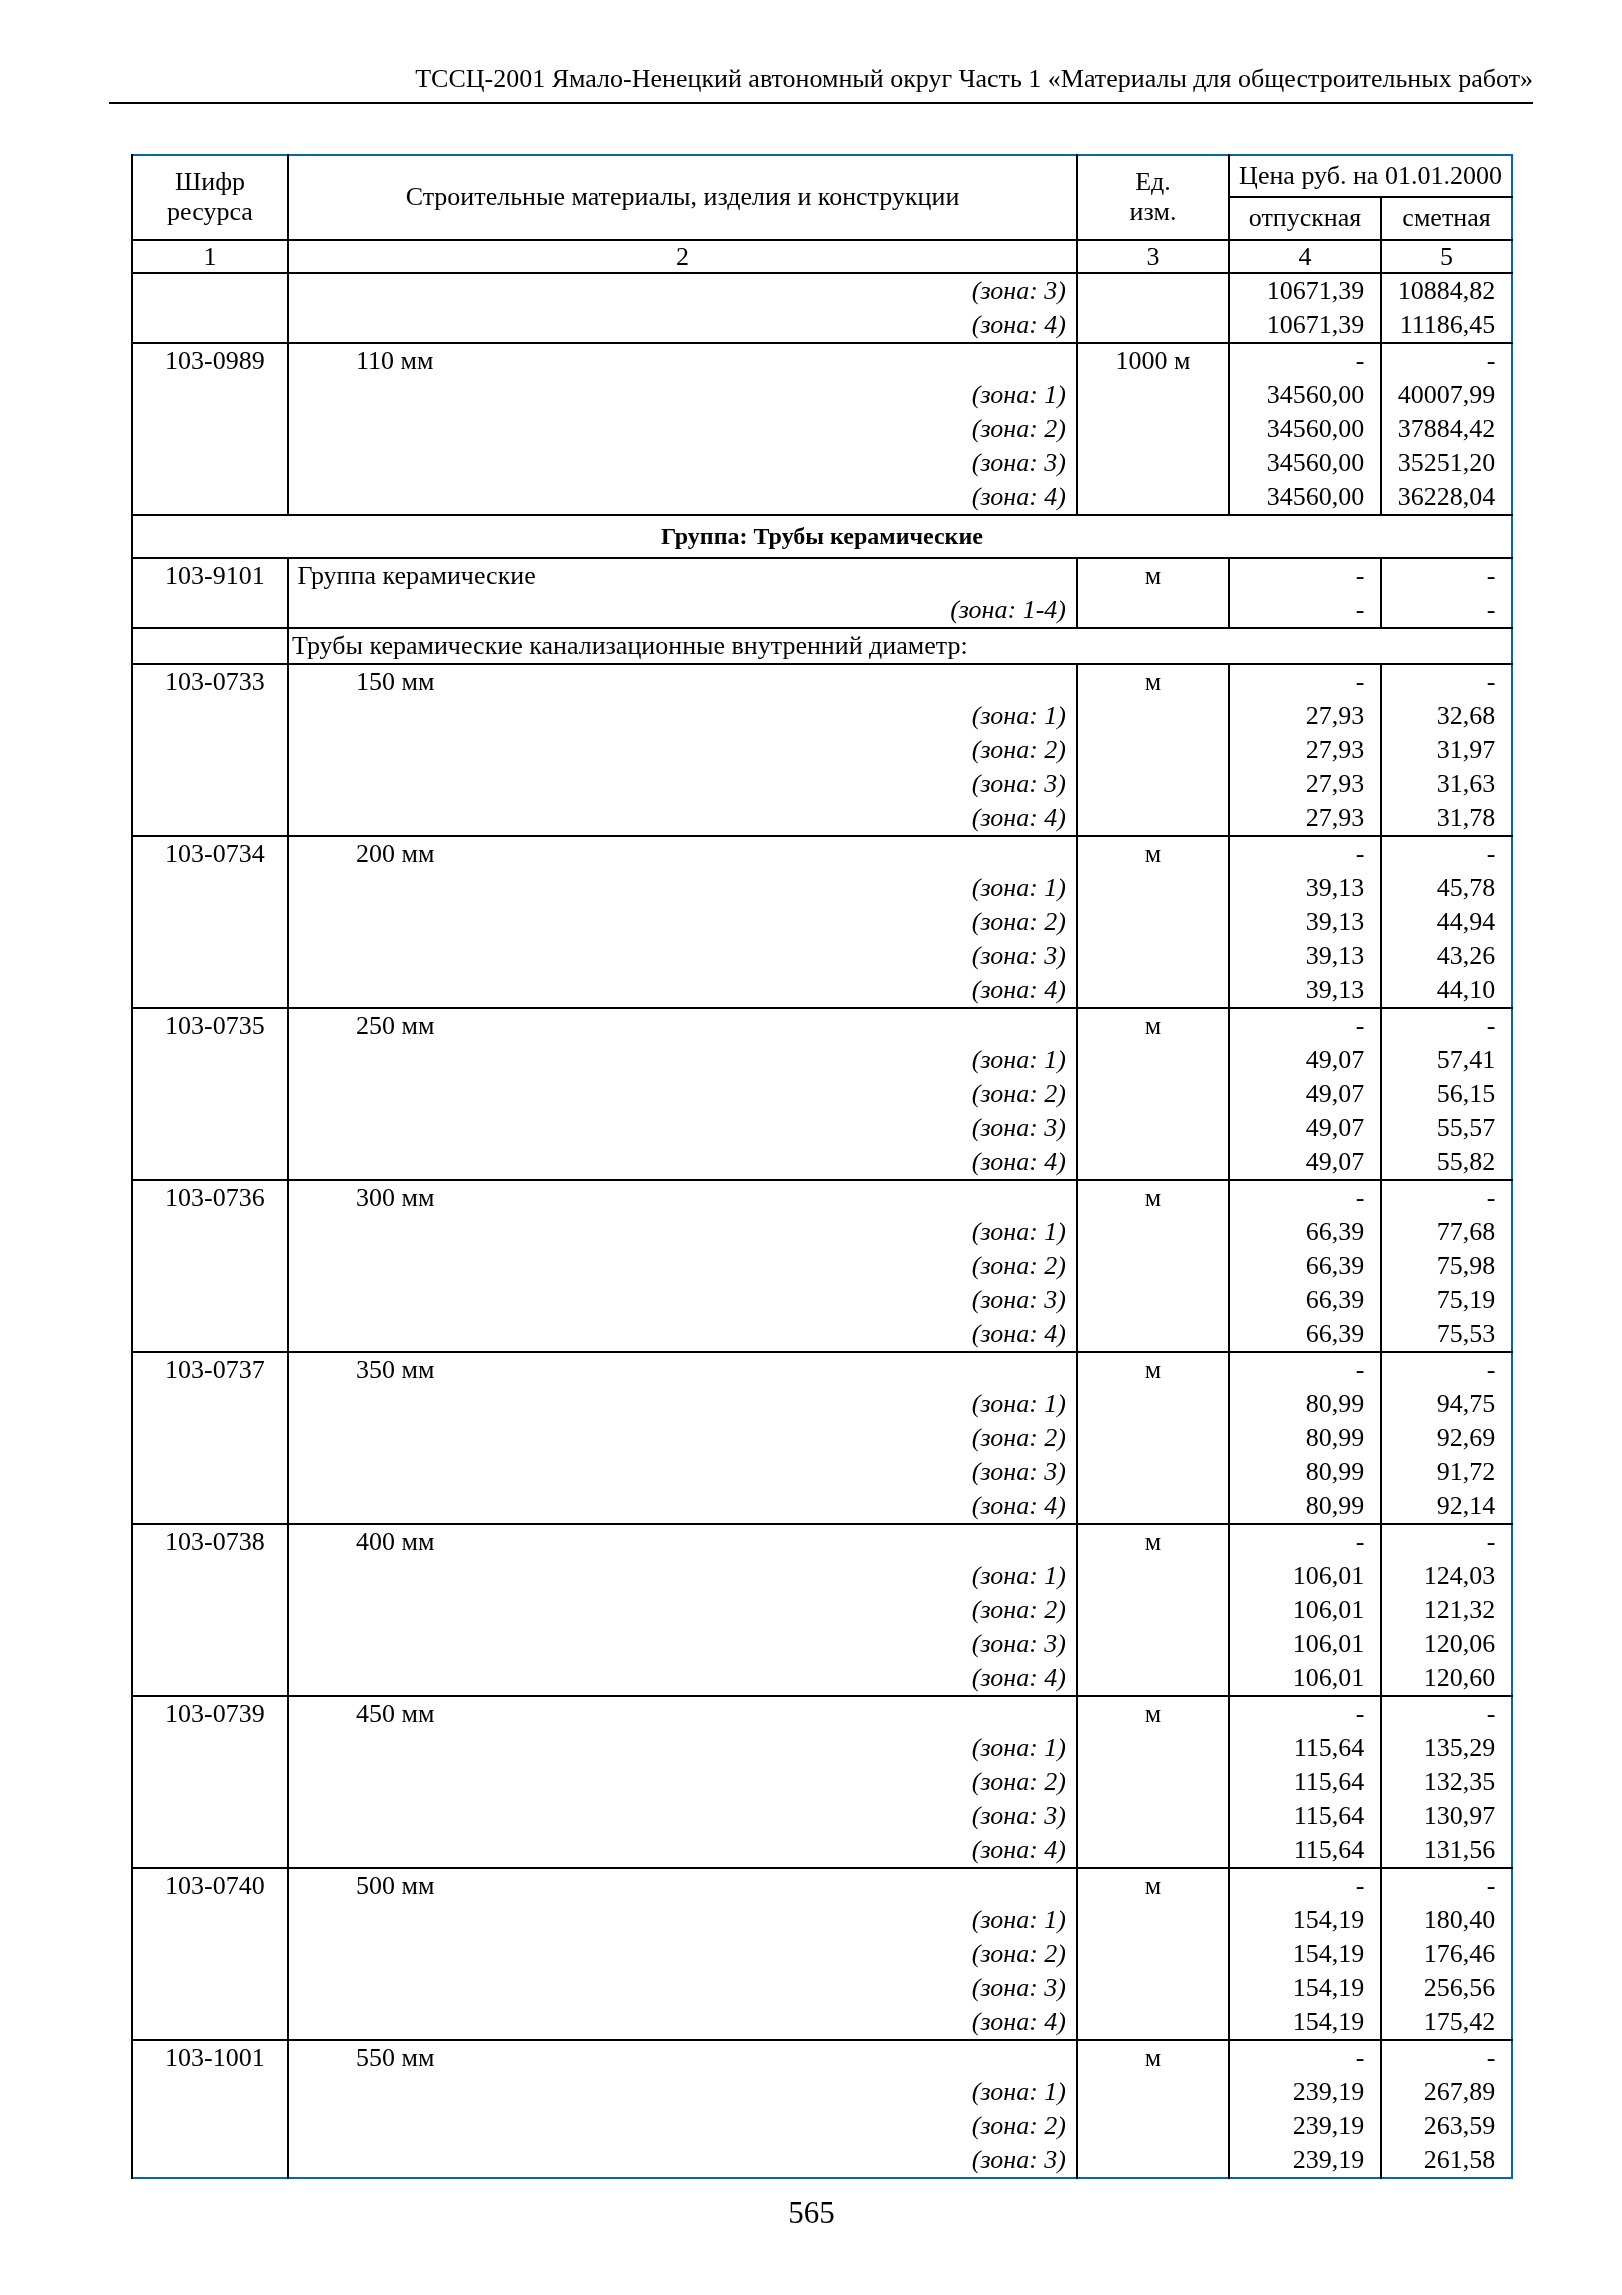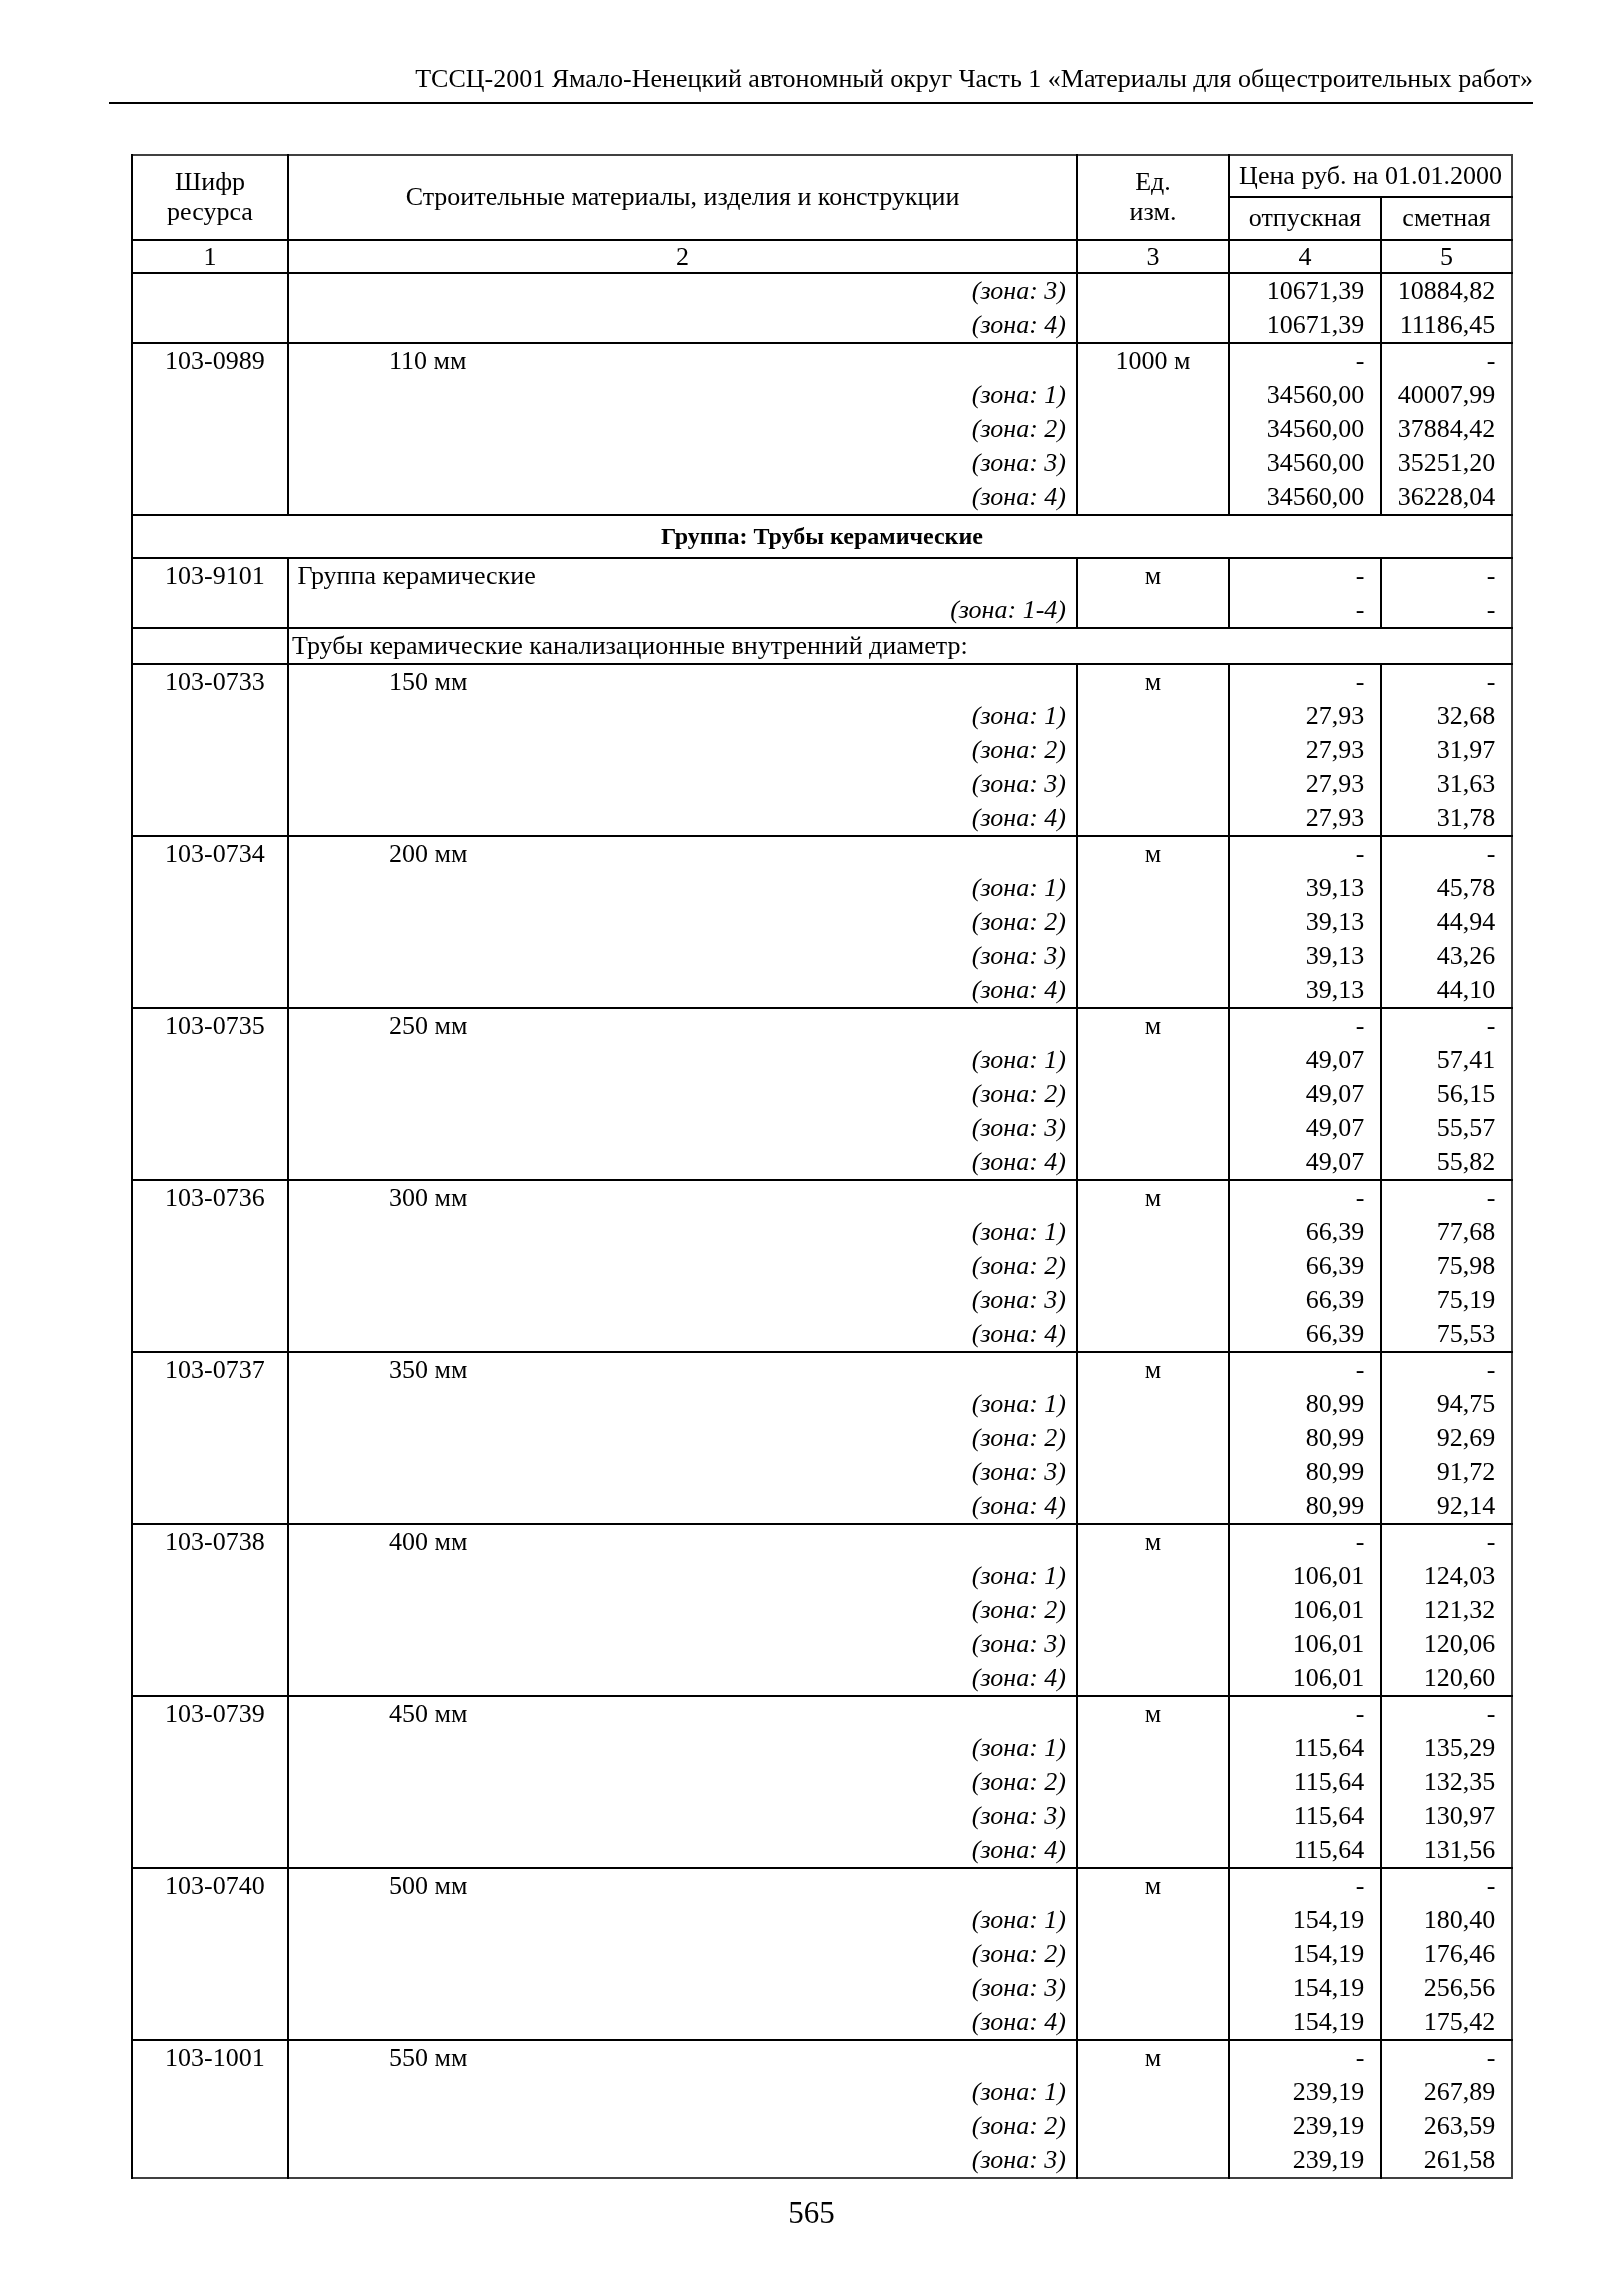--- a/index.html
+++ b/index.html
@@ -19,21 +19,21 @@
     font-size: 26px;
     font-weight: normal;
     line-height: 31px;
     white-space: nowrap;
   }
   .table-wrap { margin: 50px 0 0 131px; }
   table.price-table {
     border-collapse: collapse;
     table-layout: fixed;
     width: 1381px;
-    border: 2px solid #404040;
+    border: 2px solid #0369a1;
   }
   col.c1 { width: 156px; }
   col.c2 { width: 789px; }
   col.c3 { width: 152px; }
   col.c4 { width: 152px; }
   col.c5 { width: 131px; }
   th, td {
     border-left: 2px solid #000;
     overflow: hidden;
     white-space: nowrap;
@@ -54,21 +54,21 @@
   }
   td {
     font-size: 26px;
     line-height: 34px;
     padding: 0;
     vertical-align: middle;
   }
   tr.block-start td { border-top: 2px solid #000; }
   .c-code  { text-align: left;  padding-left: 32px; }
   .c-name  { text-align: left;  padding-left: 8.5px; }
-  .c-name.ind { padding-left: 100px; }
+  .c-name.ind { padding-left: 67px; }
   .c-zone  { text-align: right; font-style: italic; padding-right: 10px; }
   .c-unit  { text-align: center; }
   .c-price { text-align: right; padding-right: 15.7px; }
   .c-group {
     text-align: center;
     font-weight: bold;
     font-size: 24px;
     line-height: 41px;
   }
   .c-subh { text-align: left; padding-left: 3px; }

